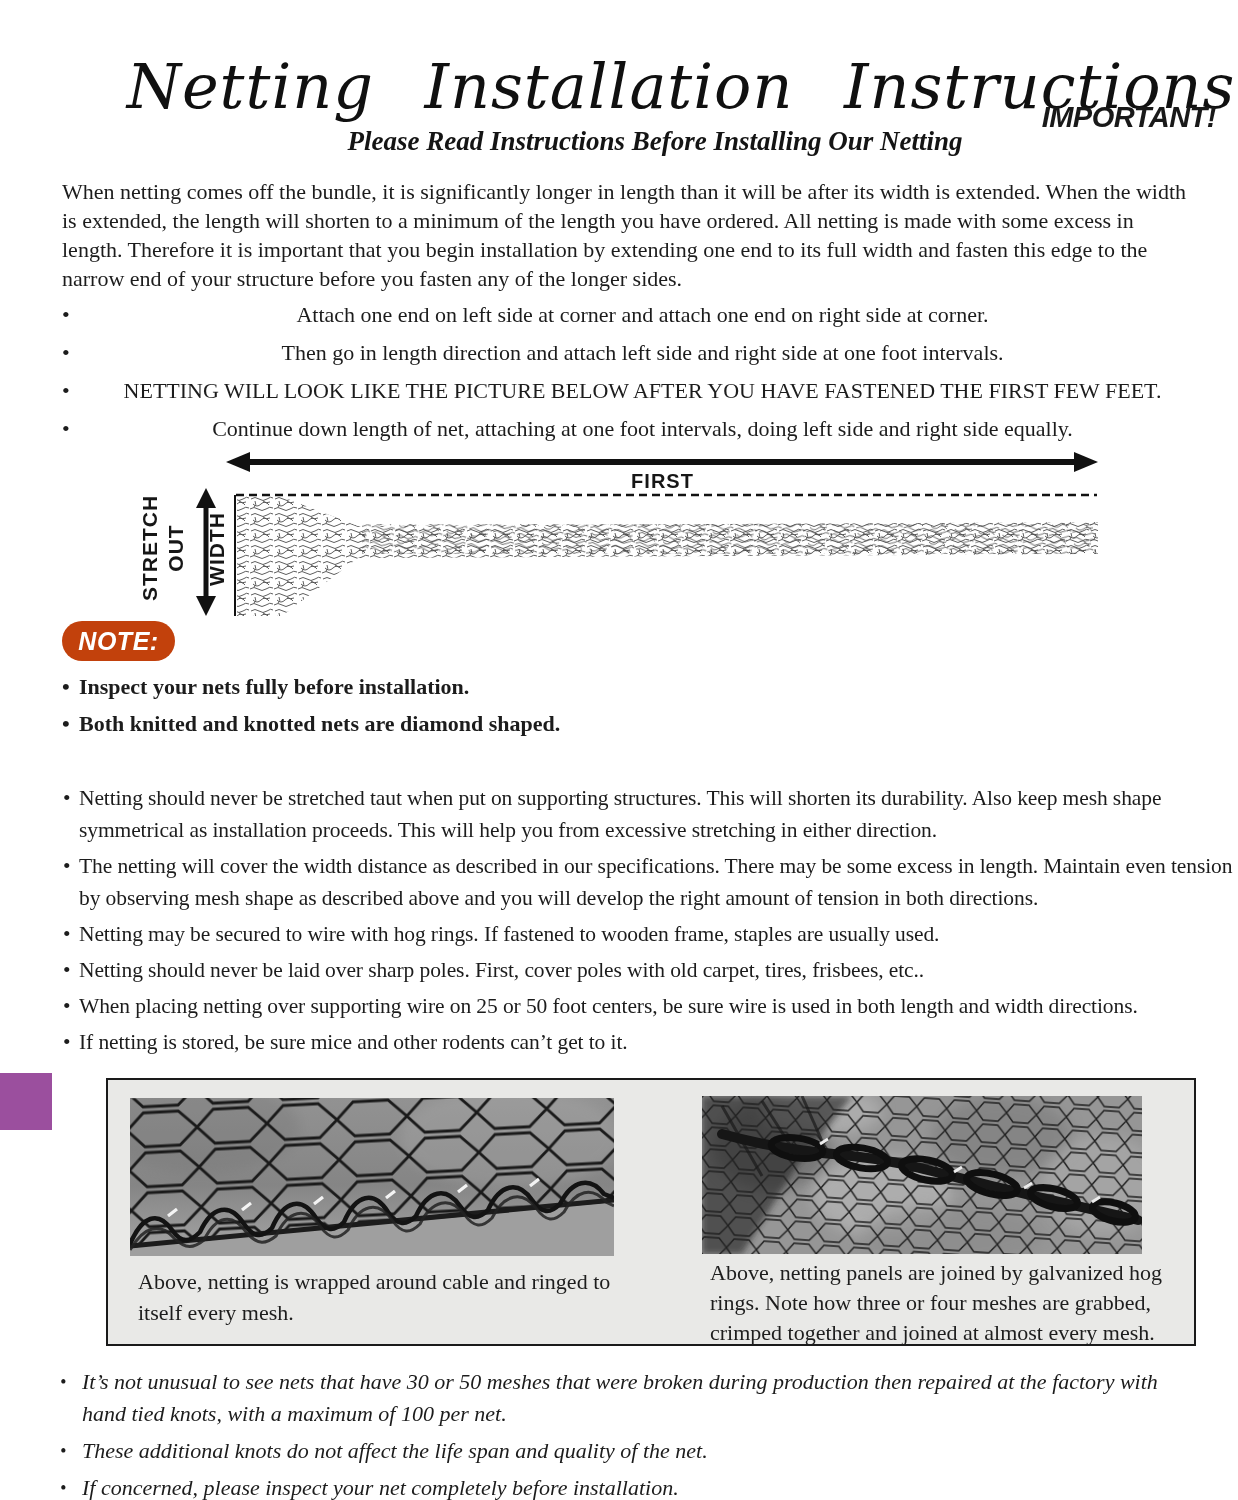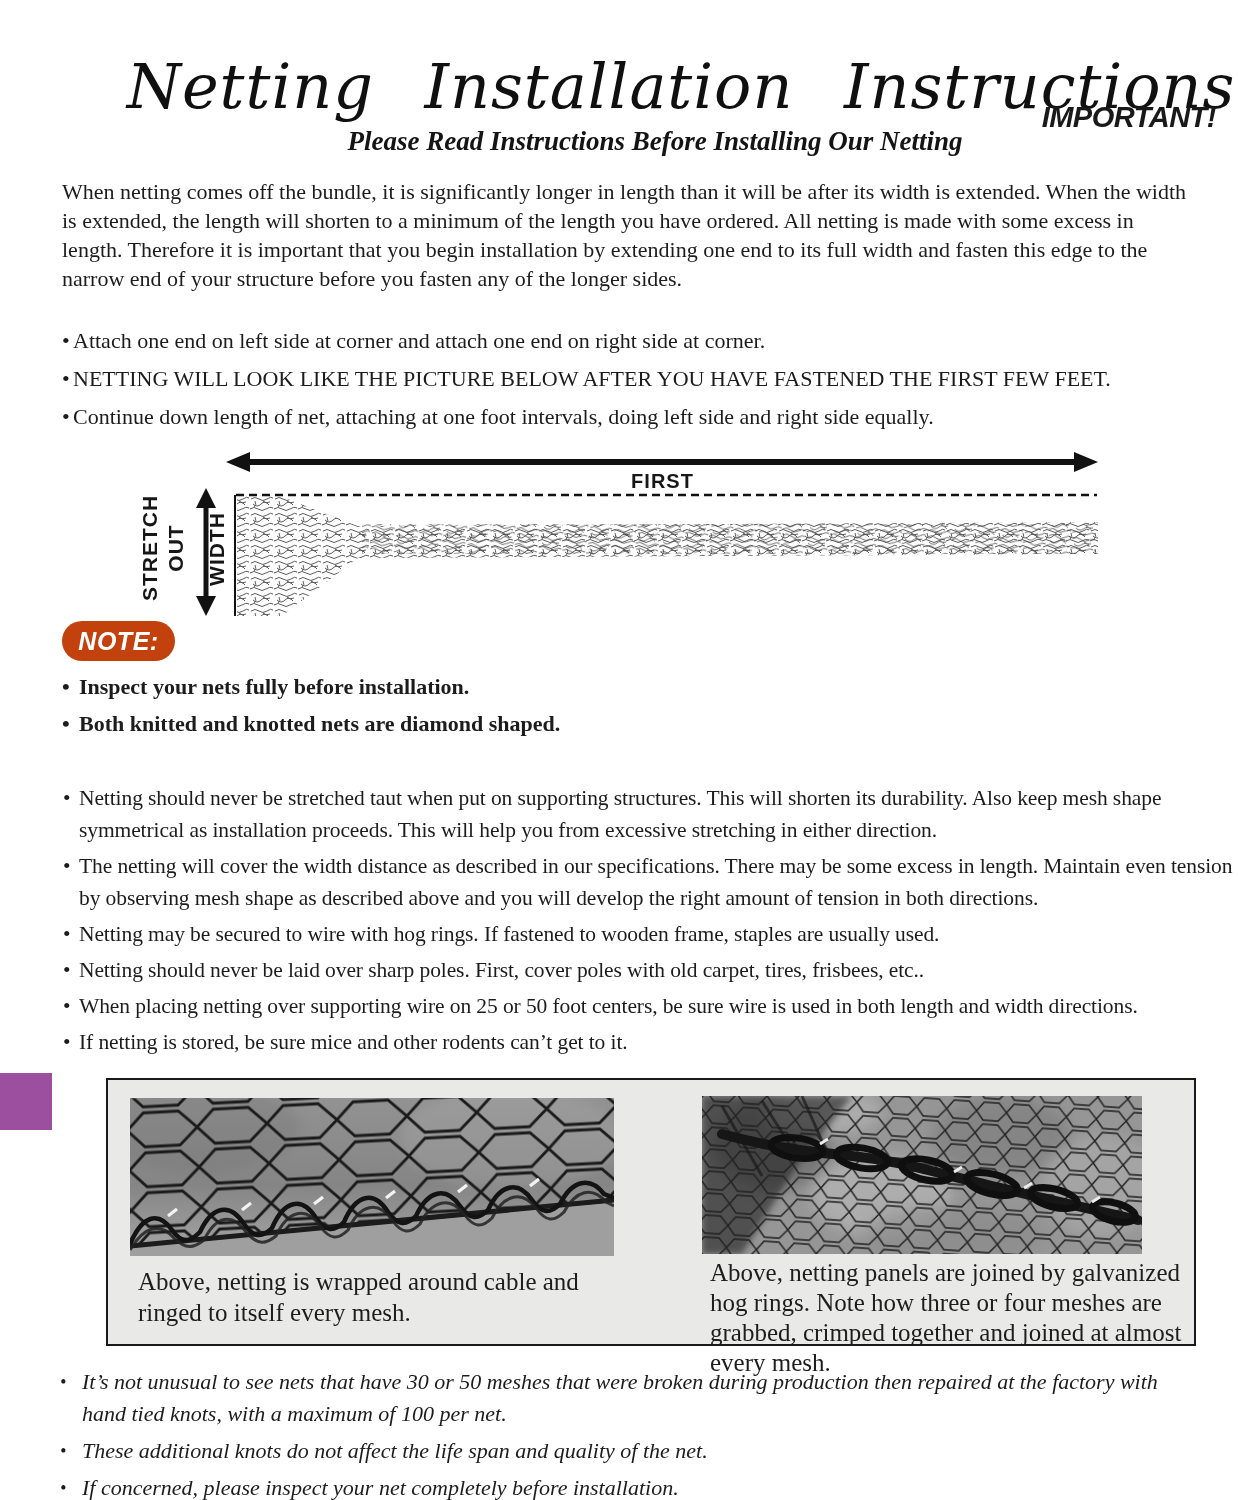--- a/index.html
+++ b/index.html
@@ -26,21 +26,21 @@
     top:126px;left:180px;width:950px;text-align:center;
     font-weight:bold;font-style:italic;font-size:27px;color:#141414;
   }
 
   
   #intro{top:177px;left:62px;width:1126px;font-size:22px;line-height:29px;margin:0;}
 
   ul.doclist{list-style:none;margin:0;padding:0;}
   ul.doclist li{position:relative;}
 
-  #steps{top:326px;left:62px;width:1150px;font-size:22px;}
+  #steps{top:300px;left:62px;width:1150px;font-size:22px;text-align:center;}
   #steps li{padding-left:11px;line-height:29px;margin-bottom:9px;}
   #steps li::before{content:"\2022";position:absolute;left:0;}
 
   #note-badge{
     top:621px;left:62px;width:113px;height:40px;background:#c2410c;
     border-radius:21px;color:#ffffff;text-align:center;line-height:40px;
     font-family:"Liberation Sans", sans-serif;font-weight:bold;font-style:italic;
     font-size:25px;letter-spacing:0.5px;
   }
 
@@ -69,40 +69,41 @@
   }
 
   
   #purple-block{top:1073px;left:0;width:52px;height:57px;background:#9b4f9e;}
 
   #photo-panel{
     top:1078px;left:106px;width:1090px;height:268px;
     background:#e9e9e7;border:2px solid #1a1a1a;box-sizing:border-box;
   }
   .photo{position:absolute;display:block;}
-  .caption{position:absolute;font-size:25px;color:#1d1d1d;}
+  .caption{position:absolute;font-size:22px;color:#1d1d1d;}
   #caption-left{left:30px;top:186px;width:490px;line-height:31px;}
   #caption-right{left:602px;top:178px;width:500px;line-height:30px;}
 
   
   #footer{top:1366px;left:58px;width:1105px;font-size:22px;font-style:italic;}
   #footer li{padding-left:24px;line-height:32px;margin-bottom:5px;}
   #footer li::before{content:"\2022";position:absolute;left:2px;font-size:18px;}
 </style>
 </head>
 <body>
 
 <h1 class="abs" id="title">Netting Installation Instructions</h1>
 <div class="abs" id="important">IMPORTANT!</div>
 <div class="abs" id="subtitle">Please Read Instructions Before Installing Our Netting</div>
 
 <p class="abs" id="intro">When netting comes off the bundle, it is significantly longer in length than it will be after its width is extended. When the width is extended, the length will shorten to a minimum of the length you have ordered. All netting is made with some excess in length. Therefore it is important that you begin installation by extending one end to its full width and fasten this edge to the narrow end of your structure before you fasten any of the longer sides.</p>
 
 <ul class="abs doclist" id="steps">
   <li>Attach one end on left side at corner and attach one end on right side at corner.</li>
+  <li>Then go in length direction and attach left side and right side at one foot intervals.</li>
   <li>NETTING WILL LOOK LIKE THE PICTURE BELOW AFTER YOU HAVE FASTENED THE FIRST FEW FEET.</li>
   <li>Continue down length of net, attaching at one foot intervals, doing left side and right side equally.</li>
 </ul>
 
 <div class="abs" id="diagram">
   <svg width="1010" height="174" viewBox="0 0 1010 174" style="position:absolute;left:0;top:0;">
     <defs>
       <pattern id="scrib" width="24" height="16" patternUnits="userSpaceOnUse">
         <g fill="none" stroke="#3f3f3f" stroke-width="0.9" opacity="0.95">
           <path d="M1 3 Q5 0 9 3 T17 3 T23 2"></path>

